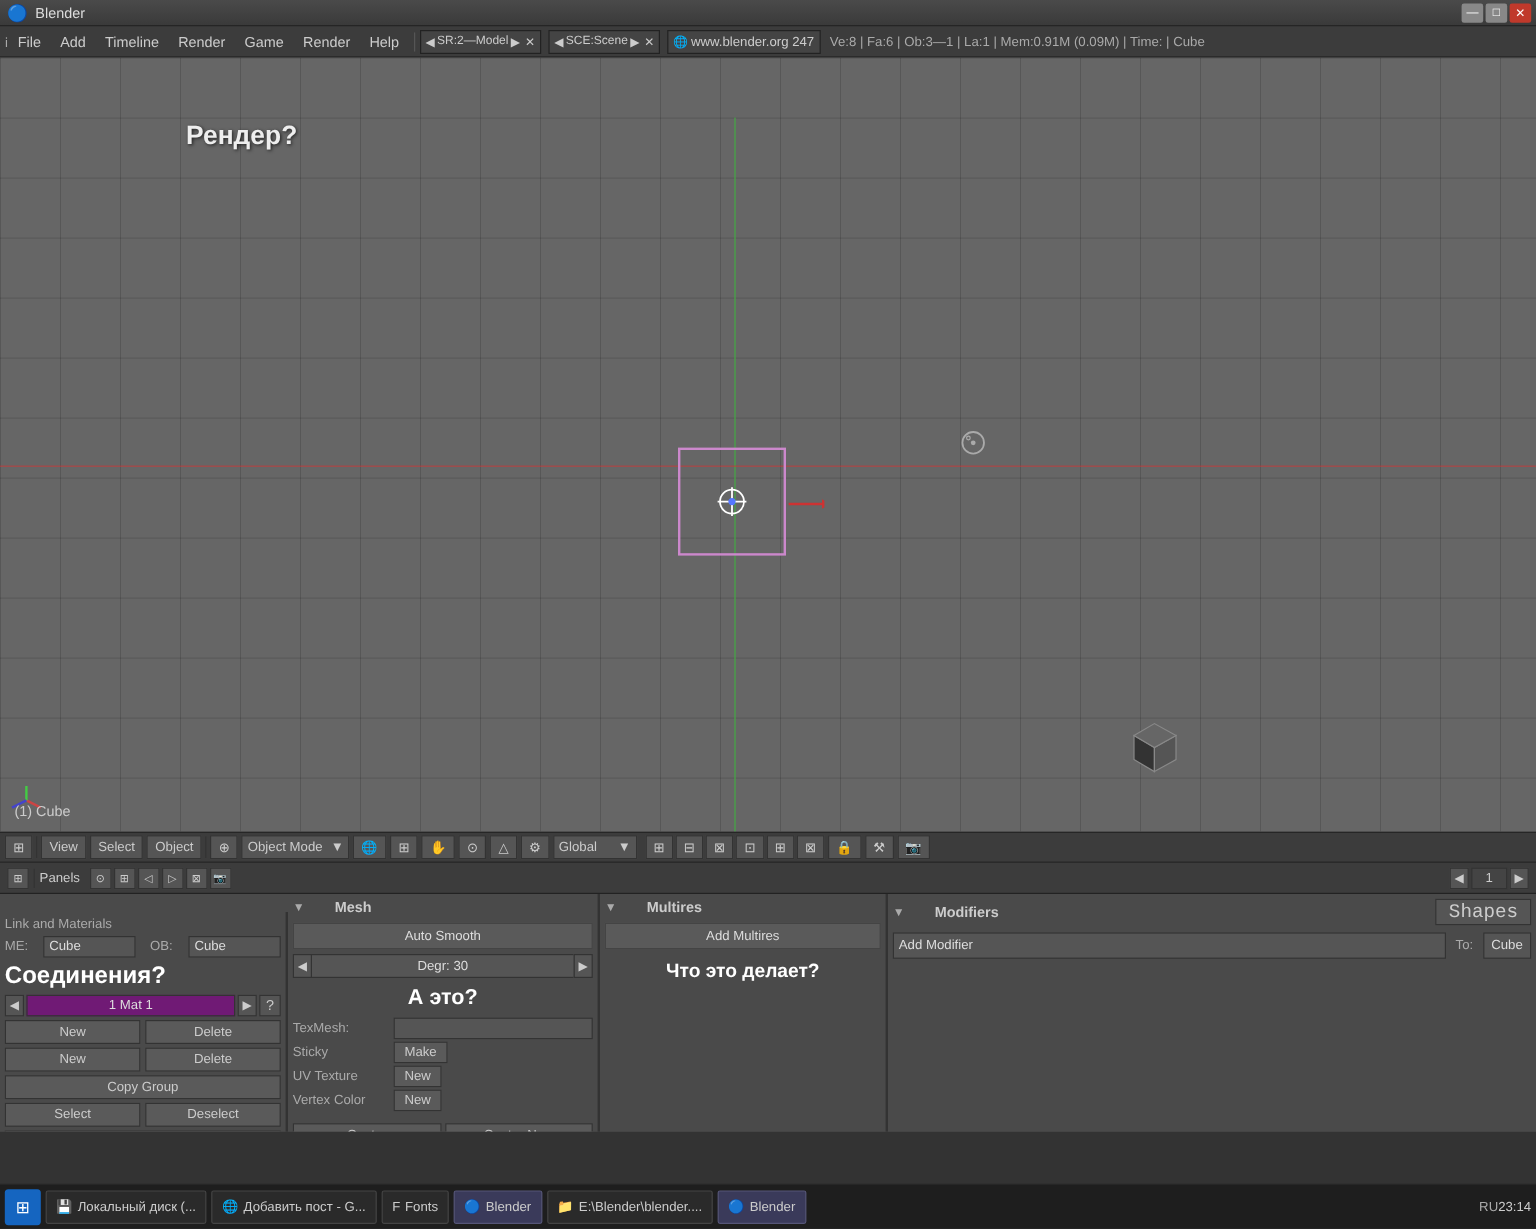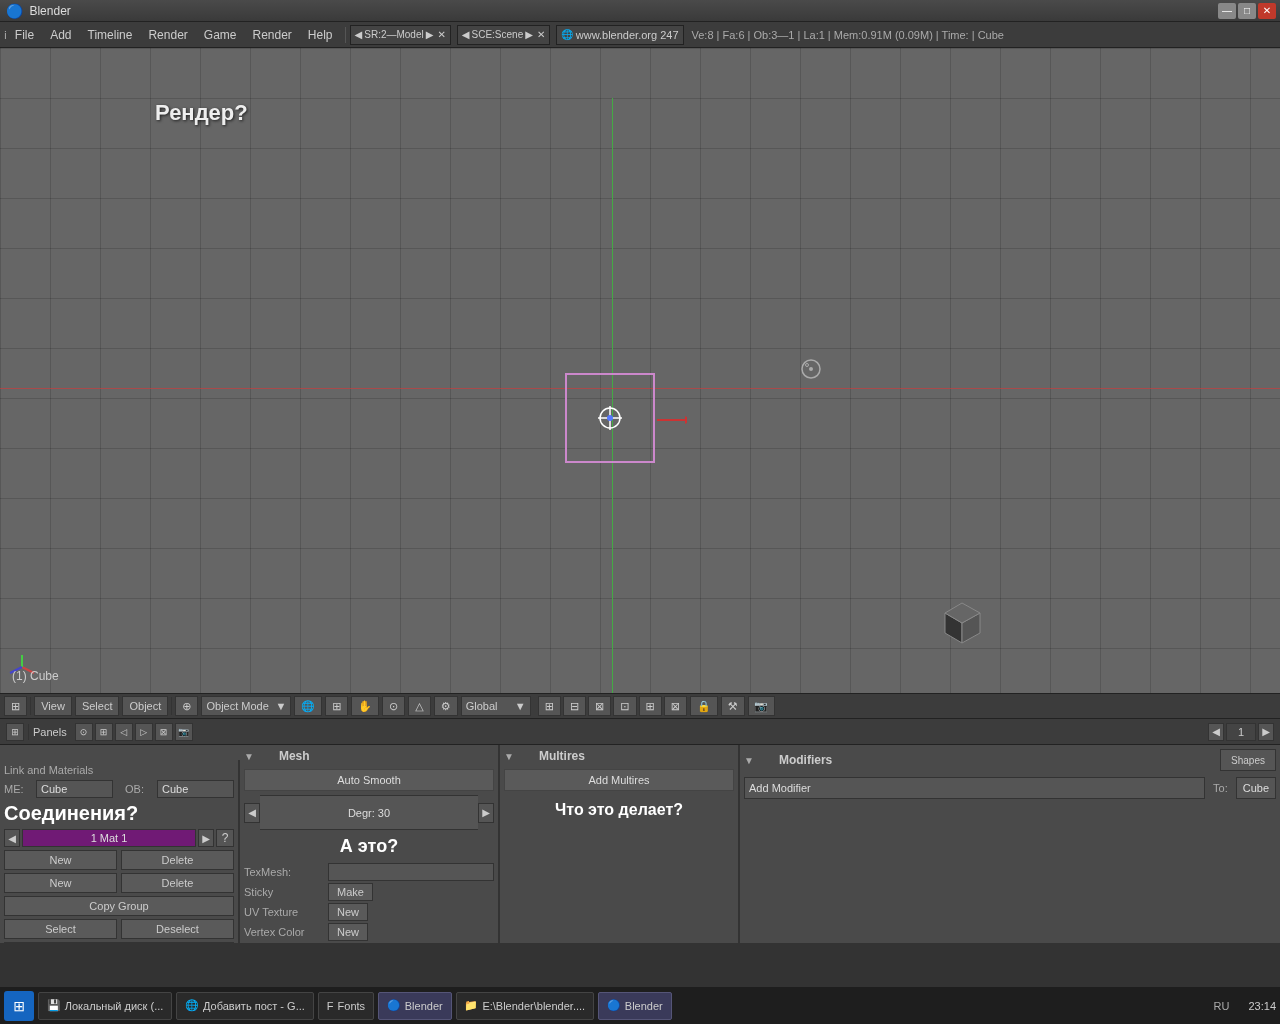--- a/index.html
+++ b/index.html
@@ -175,21 +175,21 @@
     .section-title { font-size: 12px; color: #ccc; font-weight: bold; padding-left: 21px; }
     .auto-smooth-btn {
       width: 100%; height: 22px; background: #5a5a5a; border: 1px solid #444;
       color: #ddd; font-size: 11px; cursor: pointer; display: flex; align-items: center; justify-content: center;
       margin-bottom: 4px;
     }
     .degr-row {
       display: flex; align-items: center; margin-bottom: 6px;
     }
     .degr-left { width: 16px; height: 20px; background: #555; border: 1px solid #333; color: #ccc; font-size: 10px; cursor: pointer; display: flex; align-items: center; justify-content: center; }
-    .degr-field { flex: 1; height: 35px; background: #555; border-top: 1px solid #333; border-bottom: 1px solid #333; color: #ddd; font-size: 11px; display: flex; align-items: center; justify-content: center; }
+    .degr-field { flex: 1; height: 20px; background: #555; border-top: 1px solid #333; border-bottom: 1px solid #333; color: #ddd; font-size: 11px; display: flex; align-items: center; justify-content: center; }
     .degr-right { width: 16px; height: 20px; background: #555; border: 1px solid #333; color: #ccc; font-size: 10px; cursor: pointer; display: flex; align-items: center; justify-content: center; }
     .mesh-btn-area { margin-top: 4px; }
     .mesh-label-row { display: flex; align-items: center; gap: 4px; margin: 2px 0; }
     .mesh-label { font-size: 11px; color: #aaa; min-width: 80px; }
     .mesh-field { flex: 1; height: 18px; background: #555; border: 1px solid #333; color: #ddd; font-size: 11px; padding: 0 4px; display: flex; align-items: center; }
     .mesh-new-btn { height: 18px; padding: 0 8px; background: #5a5a5a; border: 1px solid #333; color: #ccc; font-size: 11px; cursor: pointer; display: flex; align-items: center; }
     .three-btn-row { display: flex; gap: 3px; margin: 10px 0; }
     .three-btn { flex: 1; height: 20px; background: #5a5a5a; border: 1px solid #333; color: #ccc; font-size: 11px; cursor: pointer; display: flex; align-items: center; justify-content: center; }
     .big-question { font-size: 18px; color: #fff; font-weight: bold; margin: 6px 0; text-align: center; }
 
@@ -206,32 +206,32 @@
     .what-text { font-size: 16px; color: #fff; font-weight: bold; text-align: center; margin-top: 10px; }
 
     
     #panel-modifiers {
       flex: 1; background: #4a4a4a; padding: 4px; overflow: hidden;
     }
     .mod-row { display: flex; align-items: center; gap: 8px; margin-bottom: 4px; }
     .mod-field { flex: 1; height: 22px; background: #555; border: 1px solid #333; color: #ddd; font-size: 11px; padding: 0 4px; display: flex; align-items: center; }
     .mod-to { font-size: 11px; color: #aaa; }
     .mod-cube { height: 22px; background: #555; border: 1px solid #333; color: #ddd; font-size: 11px; padding: 0 6px; display: flex; align-items: center; }
-    .shapes-tab { height: 22px; padding: 0 10px; background: #555; border: 1px solid #333; color: #ccc; font-size: 10px; display: flex; align-items: center; cursor: pointer; }
+    .shapes-tab { height: 22px; padding: 0 10px; background: #555; border: 1px solid #333; color: #ccc; font-size: 16px; display: flex; align-items: center; cursor: pointer; font-family: Liberation Mono, monospace; }
 
     
     #taskbar {
       position: absolute; bottom: 0; left: 0; right: 0; height: 38px;
       background: #1e1e1e; display: flex; align-items: center;
       border-top: 1px solid #333; padding: 0 4px; gap: 4px;
     }
     .task-start { width: 30px; height: 30px; background: #1565c0; border-radius: 3px; display: flex; align-items: center; justify-content: center; color: #fff; font-size: 14px; cursor: pointer; }
     .task-item { height: 28px; padding: 0 8px; background: #2a2a2a; border: 1px solid #444; color: #ccc; font-size: 11px; cursor: pointer; display: flex; align-items: center; gap: 4px; border-radius: 2px; }
     .task-item.active { background: #3a3a5a; border-color: #557; }
-    .tray { margin-left: auto; display: flex; align-items: flex-start; gap: 19px; padding-left: 20px; }
+    .tray { margin-left: auto; display: flex; align-items: flex-start; gap: 0; padding-left: 20px; }
     .tray-item { font-size: 11px; color: #aaa; }
     .clock { font-size: 11px; color: #ccc; }
 
     
     .cursor-svg { width: 26px; height: 26px; }
   </style>
 </head>
 <body>
 
 <div id="titlebar">

